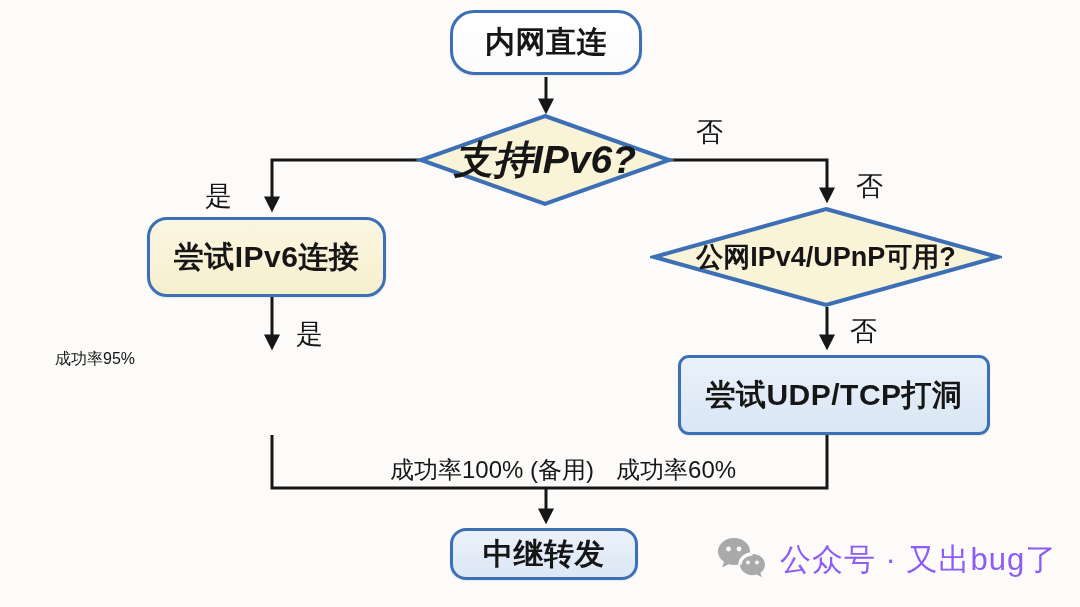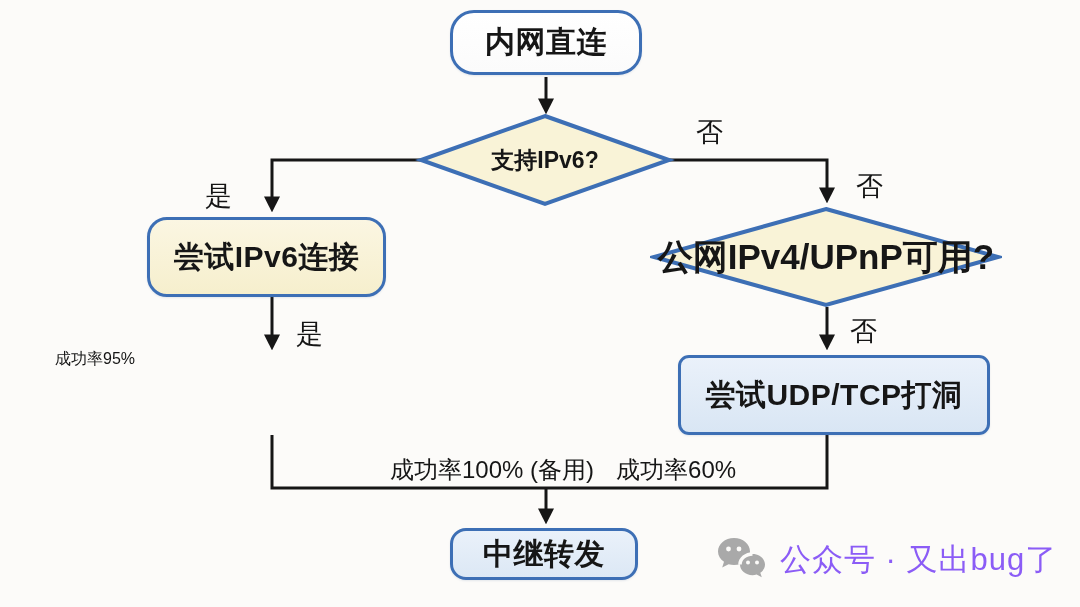--- a/index.html
+++ b/index.html
@@ -55,23 +55,23 @@
   }
 
   .diamond{position:absolute;}
   .diamond svg{display:block;}
   .diamond .dlabel{
     position:absolute;left:0;top:0;right:0;bottom:0;
     display:flex;align-items:center;justify-content:center;
     font-weight:600;
   }
   .diamond.d1{left:415px;top:110px;width:260px;height:100px;}
-  .diamond.d1 .dlabel{font-size:23px;}
+  .diamond.d1 .dlabel{font-size:39px;font-style:italic;}
   .diamond.d2{left:650px;top:205px;width:352px;height:104px;}
-  .diamond.d2 .dlabel{font-size:35px;}
+  .diamond.d2 .dlabel{font-size:27px;}
 
   .edge-label{
     position:absolute;
     font-size:27px;
     font-weight:500;
     color:#151515;
     white-space:nowrap;
   }
   .edge-label.small{font-size:16px;font-weight:400;margin-top:29px;}
   .success-row{

